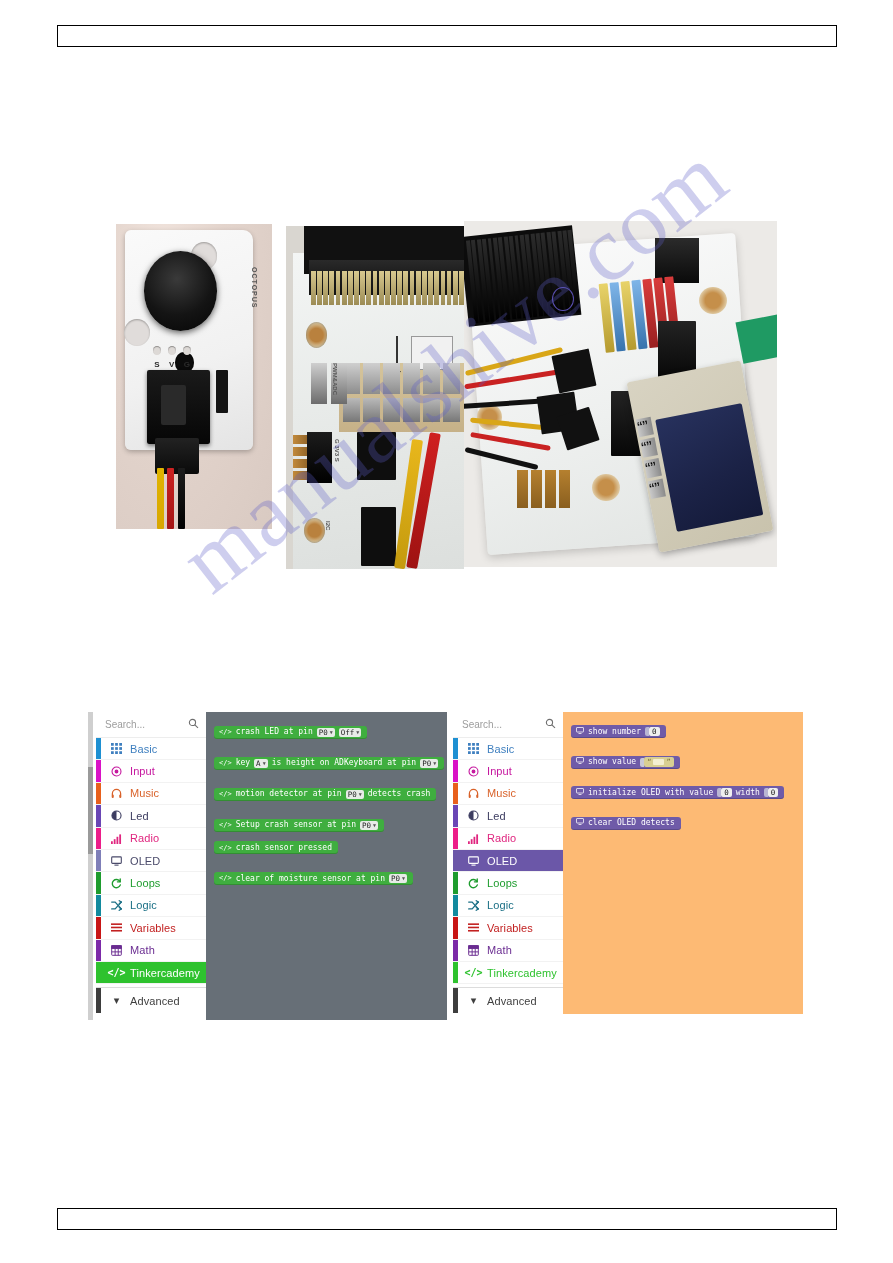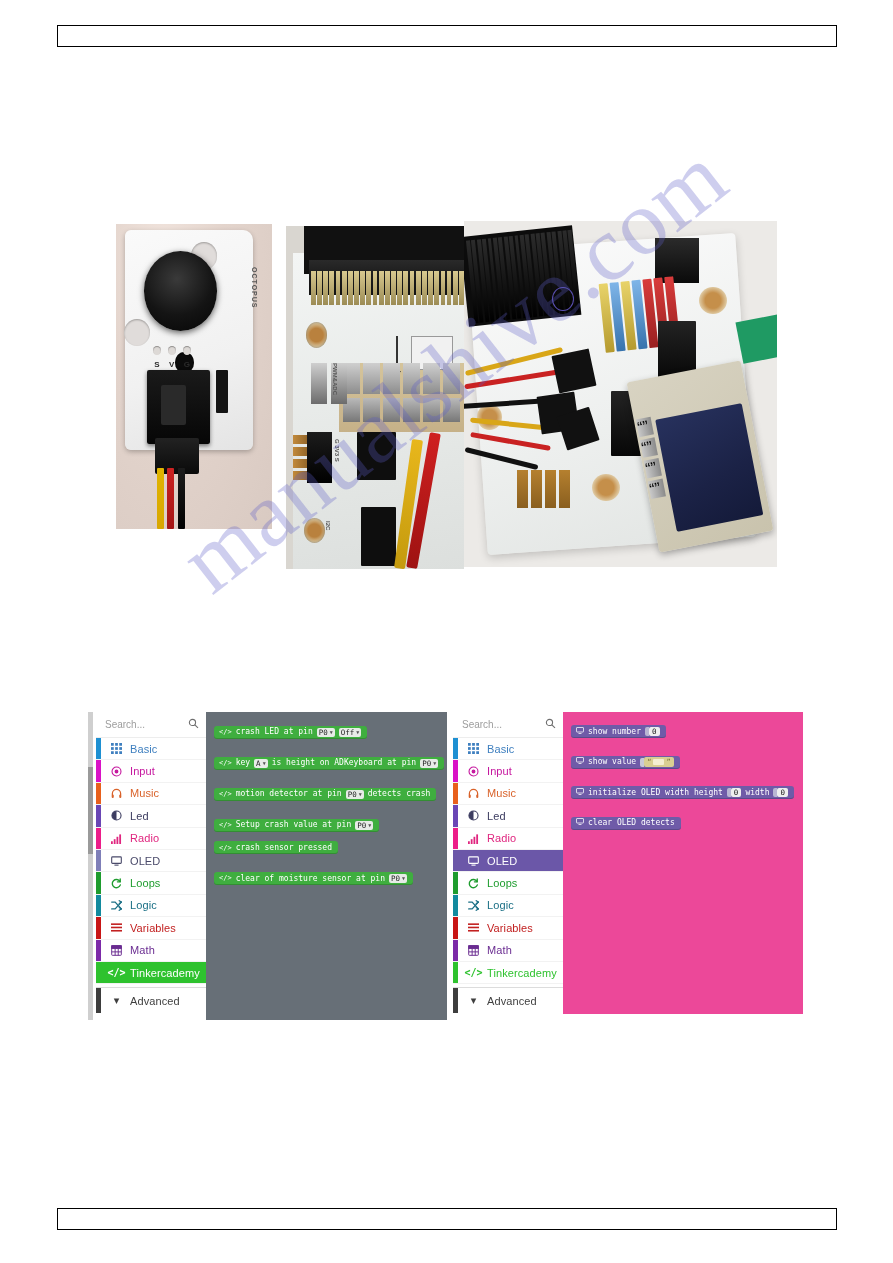--- a/index.html
+++ b/index.html
@@ -237,21 +237,21 @@
   .cat.sel .lb { color:#fff; }
   .cat.sel .ic { color:#fff !important; }
 
   .cat.adv { border-top:1px solid #dcdcdc; border-bottom:none;
     height:26px; margin-top:3px; }
   .cat.adv .bar { background:#3d3d3d; }
   .cat.adv .lb { color:#3f3f3f; }
   .cat.adv .ic { color:#3f3f3f; }
 
   .mc-canvas { flex:1; background:#676f77; position:relative; padding:8px 0 0 0; }
-  .mc-right .mc-canvas { background:#ec4899; }
+  .mc-right .mc-canvas { background:#fdba74; }
 
   .blk {
     position:relative; display:inline-flex; align-items:center;
     gap:4px; padding:1px 6px 1px 5px;
     border-radius:3px; margin:0 0 0 8px;
     font-family:"DejaVu Sans Mono", monospace;
     font-size:8px; color:#fff; white-space:nowrap;
     line-height:1.25; height:13px;
     box-shadow:inset 0 -1px 0 rgba(0,0,0,.18);
   }
@@ -646,21 +646,21 @@
             <span>P0</span>
             <span class="car">▼</span>
           </span>
           <span>detects crash</span>
         </div>
       </div>
 
       <div class="blk-row tight">
         <div class="blk blk-green">
           <span class="tic">&lt;/&gt;</span>
-          <span>Setup crash value at pin</span>
+          <span>Setup crash sensor at pin</span>
           <span class="field">
             <span>P0</span>
             <span class="car">▼</span>
           </span>
         </div>
       </div>
 
       <div class="blk-row gap">
         <div class="blk blk-green">
           <span class="tic">&lt;/&gt;</span>
@@ -864,21 +864,21 @@
       </div>
 
       <div class="blk-row gap">
         <div class="blk blk-purple">
           <span class="tic">
             <svg width="8" height="7" viewBox="0 0 16 14" fill="none" stroke="#fff" stroke-width="1.6">
               <rect x="1" y="1" width="14" height="9" rx="1"></rect>
                 <line x1="5" y1="13" x2="11" y2="13"></line>
             </svg>
           </span>
-          <span>initialize OLED width height</span>
+          <span>initialize OLED with value</span>
           <span class="slot num">
             <span class="notch"></span>
             <span class="field-num">0</span>
           </span>
           <span>width</span>
           <span class="slot num">
             <span class="notch"></span>
             <span class="field-num">0</span>
           </span>
         </div>

